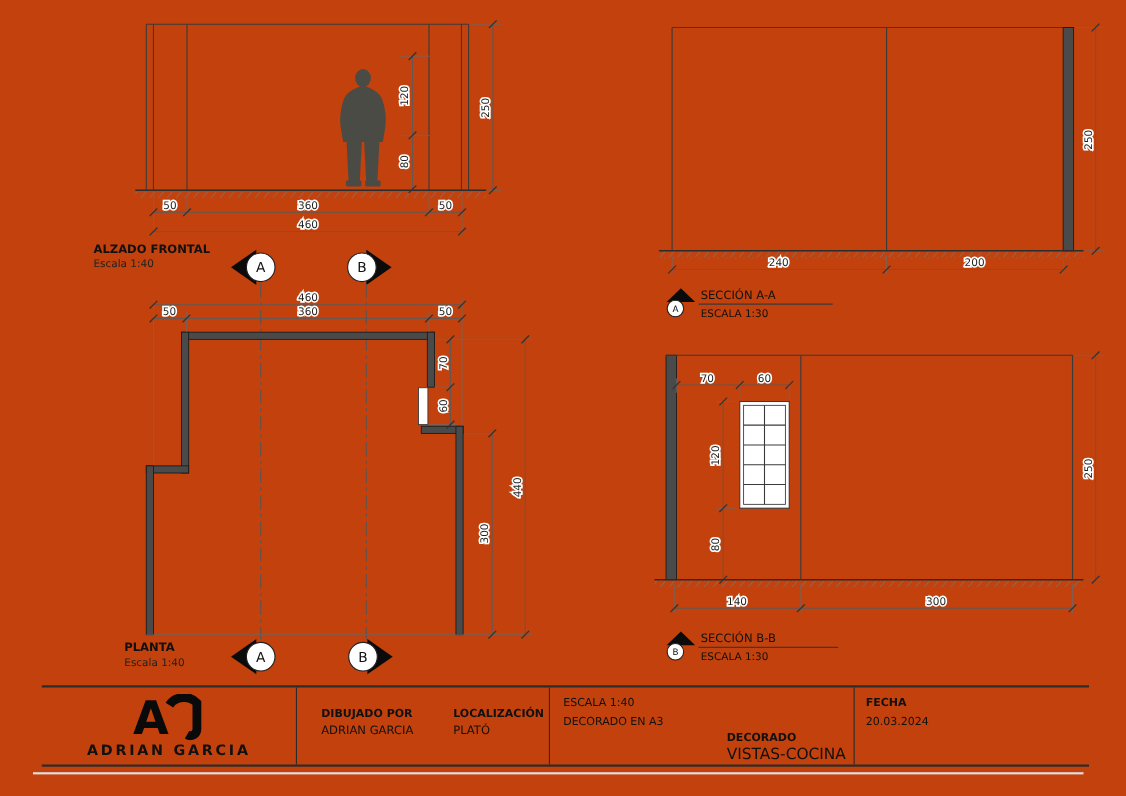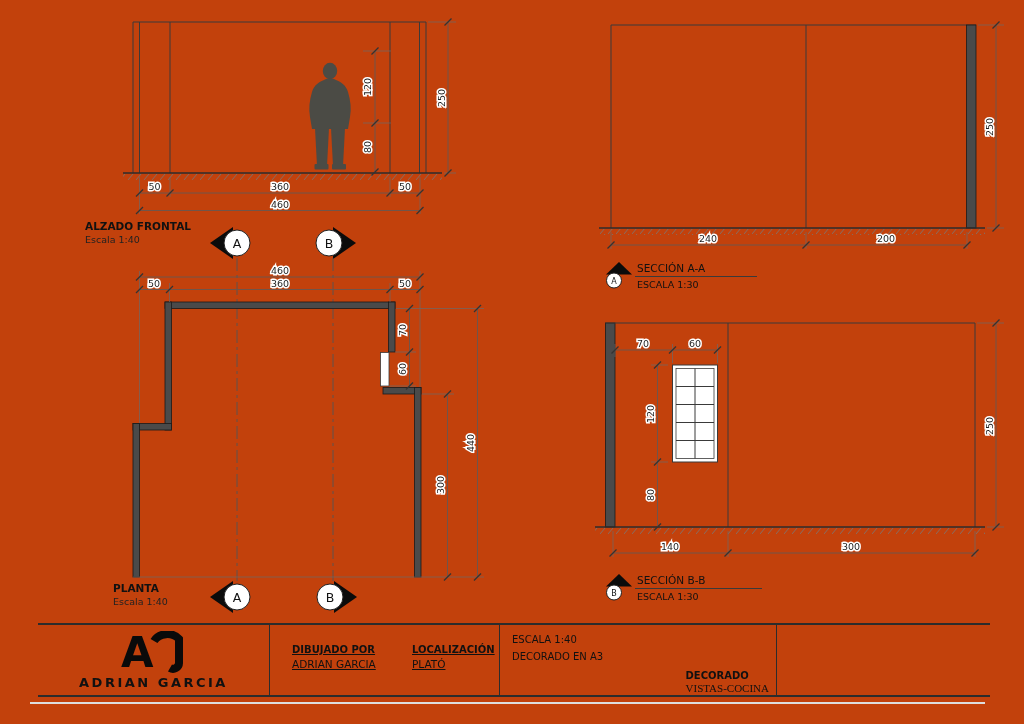--- a/index.html
+++ b/index.html
@@ -35,29 +35,29 @@
     display:flex;box-sizing:border-box;color:#111;
   }
   .tcell{box-sizing:border-box;position:relative;}
   .c-logo{width:232px;border-right:1.6px solid #2c2c2c;display:flex;flex-direction:column;align-items:center;justify-content:center;}
   .c-title{width:230px;border-right:1.6px solid #2c2c2c;padding-top:9px;}
   .c-scale{width:277px;border-right:1.6px solid #2c2c2c;}
   .c-date{width:139px;padding:9px 0 0 10px;}
   .c-ver{flex:1;padding:9px 0 0 6px;}
   .logo-name{font-size:13px;font-weight:bold;letter-spacing:2.5px;margin-top:2px;white-space:nowrap;}
   .proj-title{text-align:center;font-size:15px;font-weight:bold;letter-spacing:0.5px;}
-  .title-sub{display:flex;padding:10px 0 0 22px;text-decoration:underline;}
+  .title-sub{display:flex;padding:10px 0 0 22px;}
   .sub-col1{width:120px;}
   .sub-label{font-size:10px;font-weight:bold;}
   .sub-val{font-size:10.5px;margin-top:3px;}
   .scale-notes{padding:9px 0 0 12px;font-size:10px;}
   .scale-notes div{margin-bottom:6px;}
   .decorado{position:absolute;right:7px;bottom:1px;text-align:left;}
   .decorado .sub-label{font-size:10px;}
-  .decorado .set-name{font-size:11px;margin-top:1px;font-family:Liberation Serif, serif;}
+  .decorado .set-name{font-size:14px;margin-top:1px;}
   .cell-label{font-size:10px;font-weight:bold;}
   .cell-val{font-size:10px;margin-top:6px;}
   .sheetnum{position:absolute;left:4px;bottom:0px;white-space:nowrap;}
   .sheet-big{font-size:29px;font-weight:800;letter-spacing:-1px;}
   .sheet-small{font-size:17px;font-weight:800;}
   .bottom-shadow{position:absolute;left:30px;top:702px;width:955px;height:2px;background:#dedede;}
 </style>
 </head>
 <body>
 
@@ -356,18 +356,22 @@
     <div class="scale-notes">
       <div>ESCALA 1:40</div>
       <div>DECORADO EN A3</div>
     </div>
     <div class="decorado">
       <div class="sub-label">DECORADO</div>
       <div class="set-name">VISTAS-COCINA</div>
     </div>
   </div>
 
+  <div class="tcell c-date">
+    <div class="cell-label">FECHA</div>
+    <div class="cell-val">20.03.2024</div>
+  </div>
 
 </div>
 
 <div class="bottom-shadow"></div>
 
 </div>
 
 </body></html>

